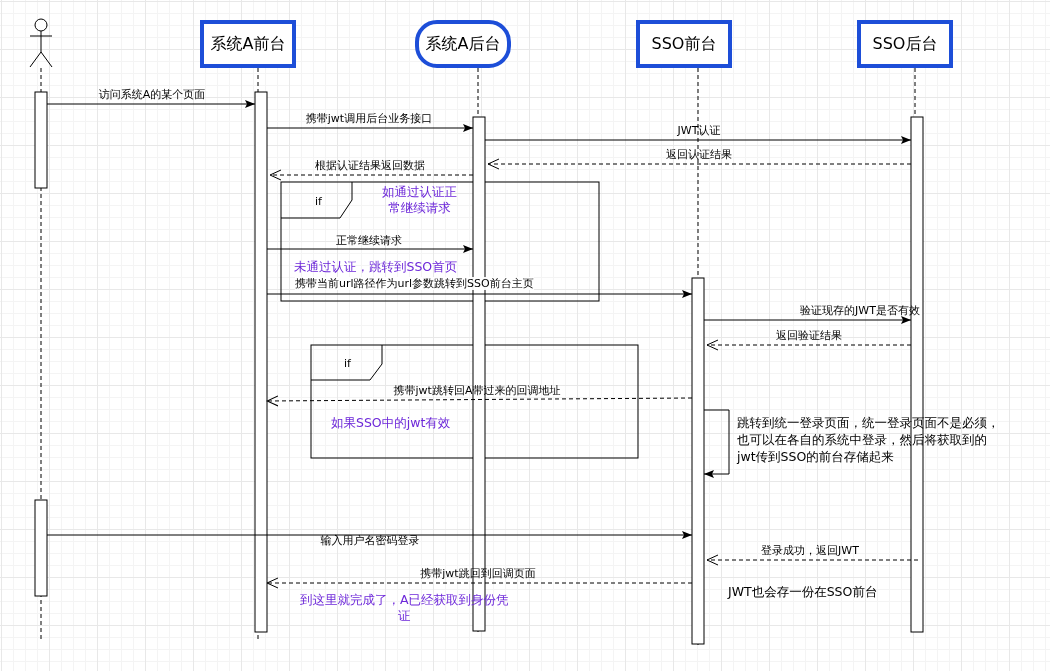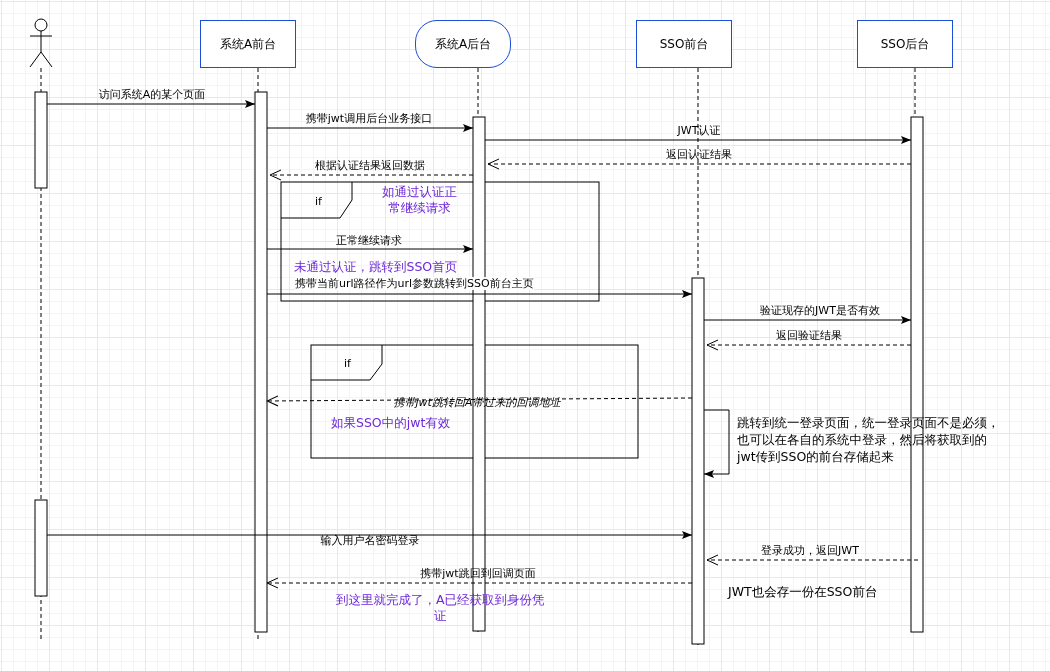--- a/index.html
+++ b/index.html
@@ -13,23 +13,23 @@
       linear-gradient(90deg, #f4f4f4 1px, transparent 1px);
     background-size: 48px 48px, 48px 48px, 12px 12px, 12px 12px;
     background-position: 1px 1px, 1px 1px, 1px 1px, 1px 1px;
     font-family: "DejaVu Sans", sans-serif;
   }
   #diagram { position: absolute; left: 0; top: 0; }
   .lbl { position: absolute; font-size: 11px; color: #000; white-space: nowrap; line-height: 13px; }
   .lbl.c { transform: translateX(-50%); text-align: center; }
   .red { color: #6d28d9; font-size: 12.5px; line-height: 16px; }
   .head {
-    position: absolute; width: 96px; height: 48px; border: 1px solid #1d4ed8; background: #fff;
+    position: absolute; width: 96px; height: 48px; border: 4px solid #1d4ed8; background: #fff;
     box-sizing: border-box; display: flex; align-items: center; justify-content: center;
-    font-size: 12px;
+    font-size: 16px;
   }
   .note { position: absolute; font-size: 12.5px; line-height: 17px; color: #000; white-space: nowrap; }
   .bgw { background: rgba(255,255,255,0.92); }
 </style>
 </head>
 <body>
 
 <svg id="diagram" width="1050" height="671" xmlns="http://www.w3.org/2000/svg">
   <defs>
     <marker id="arrSolid" viewBox="0 0 10 10" refX="10" refY="5" markerWidth="10" markerHeight="10" markerUnits="userSpaceOnUse" orient="auto">
@@ -98,37 +98,37 @@
 <div class="head" style="left:636px;top:20px;">SSO前台</div>
 <div class="head" style="left:857px;top:20px;">SSO后台</div>
 
 <div class="lbl c" style="left:152px;top:88px;">访问系统A的某个页面</div>
 <div class="lbl c" style="left:369px;top:112px;">携带jwt调用后台业务接口</div>
 <div class="lbl c" style="left:699px;top:124px;">JWT认证</div>
 <div class="lbl c" style="left:699px;top:148px;">返回认证结果</div>
 <div class="lbl c" style="left:370px;top:159px;">根据认证结果返回数据</div>
 <div class="lbl c" style="left:369px;top:234px;">正常继续请求</div>
 <div class="lbl bgw" style="left:295px;top:277px;">携带当前url路径作为url参数跳转到SSO前台主页</div>
-<div class="lbl c" style="left:806px;top:304px;padding-left:28px;">验证现存的JWT是否有效</div>
+<div class="lbl c" style="left:846px;top:304px;padding-left:28px;">验证现存的JWT是否有效</div>
 <div class="lbl c" style="left:809px;top:329px;">返回验证结果</div>
-<div class="lbl c" style="left:477px;top:396px;font-style:italic;">携带jwt跳转回A带过来的回调地址</div>
+<div class="lbl c" style="left:477px;top:384px;">携带jwt跳转回A带过来的回调地址</div>
 <div class="lbl c" style="left:370px;top:519px;margin-top:15px;">输入用户名密码登录</div>
 <div class="lbl c" style="left:810px;top:544px;">登录成功，返回JWT</div>
 <div class="lbl c" style="left:478px;top:567px;">携带jwt跳回到回调页面</div>
 
 <div class="lbl" style="left:315px;top:195px;">if</div>
 <div class="lbl" style="left:344px;top:357px;">if</div>
 
 <div class="lbl red" style="left:382px;top:184px;">
   <div style="text-align:center;">如通过认证正</div>
   <div style="text-align:center;">常继续请求</div>
 </div>
 <div class="lbl red" style="left:294px;top:259px;">未通过认证，跳转到SSO首页</div>
 <div class="lbl red" style="left:331px;top:415px;">如果SSO中的jwt有效</div>
-<div class="lbl red" style="left:300px;top:592px;margin-left:36px;">
+<div class="lbl red" style="left:300px;top:592px;">
   <div>到这里就完成了，A已经获取到身份凭</div>
   <div style="text-align:center;">证</div>
 </div>
 
 <div class="note" style="left:737px;top:414px;">
   <div>跳转到统一登录页面，统一登录页面不是必须，</div>
   <div>也可以在各自的系统中登录，然后将获取到的</div>
   <div>jwt传到SSO的前台存储起来</div>
 </div>
 <div class="note" style="left:728px;top:583px;">

